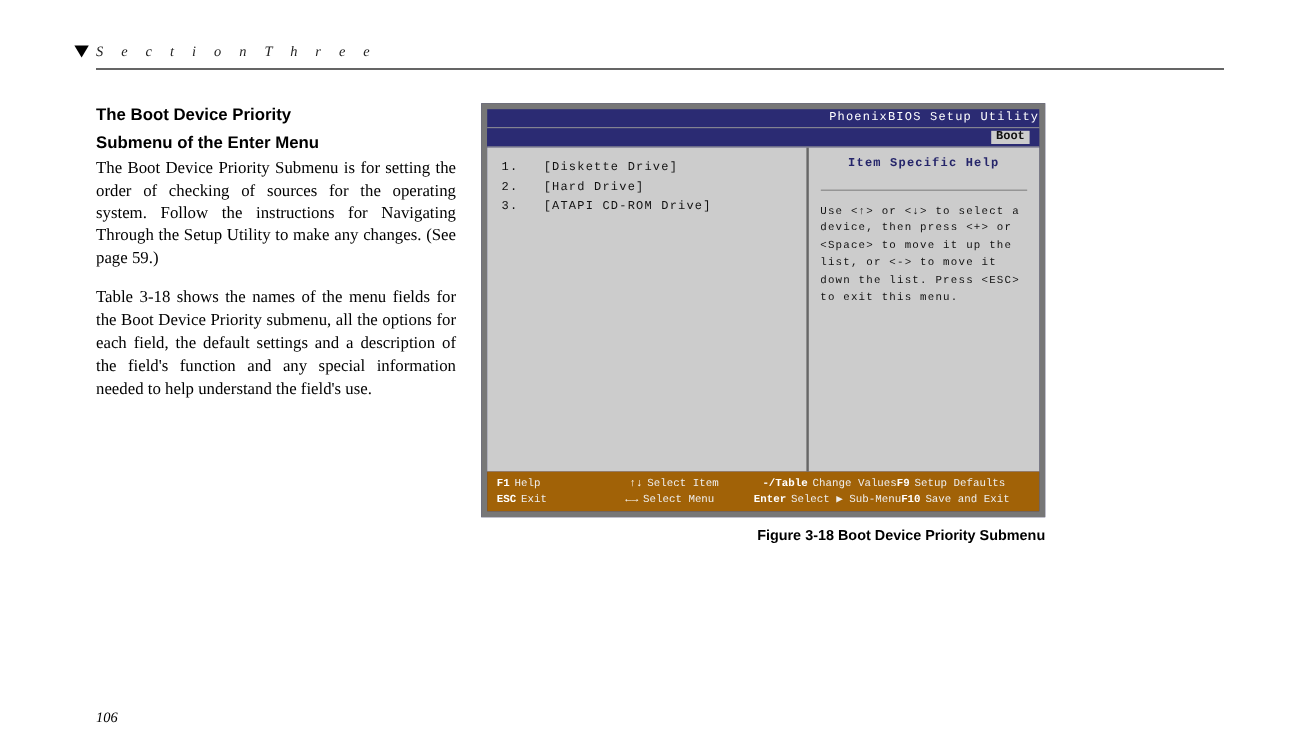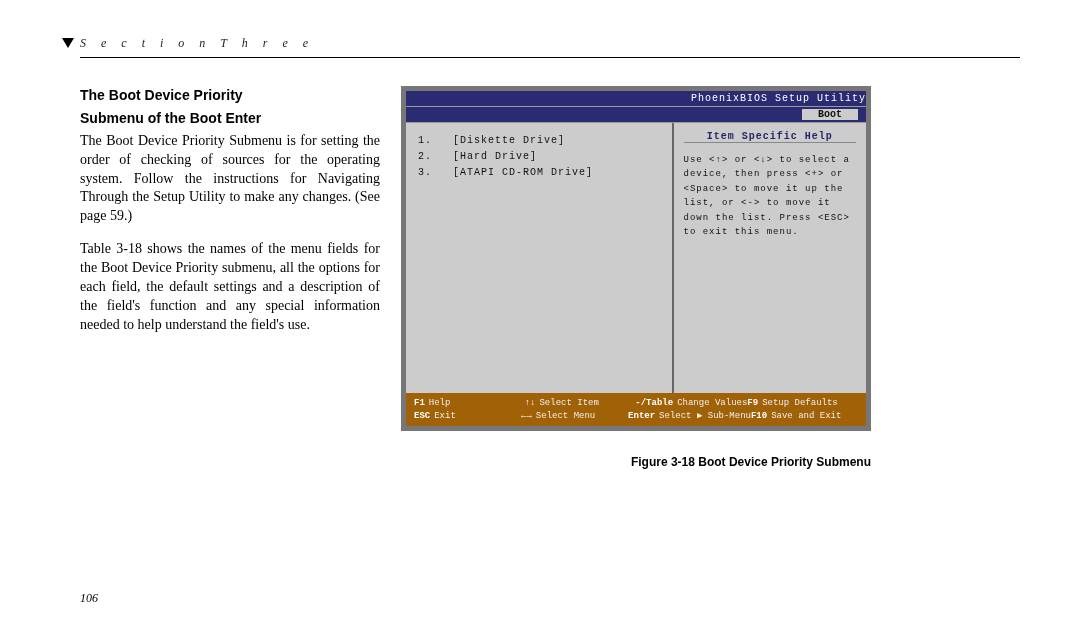--- a/index.html
+++ b/index.html
@@ -84,21 +84,21 @@
   .bios-tabs {
     background: #2b2b73;
     padding: 2px 8px;
     display: flex;
     justify-content: flex-end;
     border-bottom: 1px solid #999;
   }
   .bios-tab {
     background: #ccc;
     color: #111;
-    padding: 0 16px;
+    padding: 0 4px;
     font-weight: bold;
     text-align: right;
   }
   .bios-body {
     display: flex;
     background: #ccc;
     color: #111;
     height: 270px;
   }
   .bios-left {
@@ -113,21 +113,21 @@
     flex: 1;
     padding: 8px 10px;
   }
   .help-title {
     text-align: center;
     color: #25256a;
     font-weight: bold;
     letter-spacing: 1px;
     margin-bottom: 10px;
     border-bottom: 1px solid #888;
-    padding-bottom: 0;
+    padding-bottom: 16px;
   }
   .help-body {
     font-size: 9px;
     letter-spacing: 1px;
     line-height: 1.6;
     color: #111;
   }
   .bios-footer {
     background: #a16207;
     color: #eee;
@@ -137,21 +137,21 @@
   }
   .bios-footer .row { display: flex; }
   .bios-footer .cell { flex: 1; white-space: nowrap; }
   .bios-footer .k { color: #fff; font-weight: bold; margin-right: 4px; }
 
   .fig-caption {
     font-family: Arial, Helvetica, sans-serif;
     font-weight: bold;
     font-size: 12px;
     text-align: right;
-    margin-top: 24px;
+    margin-top: 8px;
     width: 470px;
   }
 
   .page-num {
     position: absolute;
     left: 80px;
     bottom: 24px;
     font-style: italic;
     font-size: 12px;
   }
@@ -162,21 +162,21 @@
 <div class="page">
   <div class="section-hdr">
     <span class="tick"></span>
     <span>S e c t i o n    T h r e e</span>
   </div>
   <hr class="hr-top">
 
   <div class="columns">
     <div class="left-col">
       <h3>The Boot Device Priority</h3>
-      <h3>Submenu of the Boot Enter</h3>
+      <h3>Submenu of the Enter Menu</h3>
       <p class="para">The Boot Device Priority Submenu is for setting the order of checking of sources for the operating system. Follow the instructions for Navigating Through the Setup Utility to make any changes. (See page 59.)</p>
       <p class="para">Table 3-18 shows the names of the menu fields for the Boot Device Priority submenu, all the options for each field, the default settings and a description of the field's function and any special information needed to help understand the field's use.</p>
     </div>
 
     <div class="right-col">
       <div class="bios-frame">
         <div class="bios-title">PhoenixBIOS Setup Utility</div>
         <div class="bios-tabs">
           <div class="bios-tab">Boot</div>
         </div>

